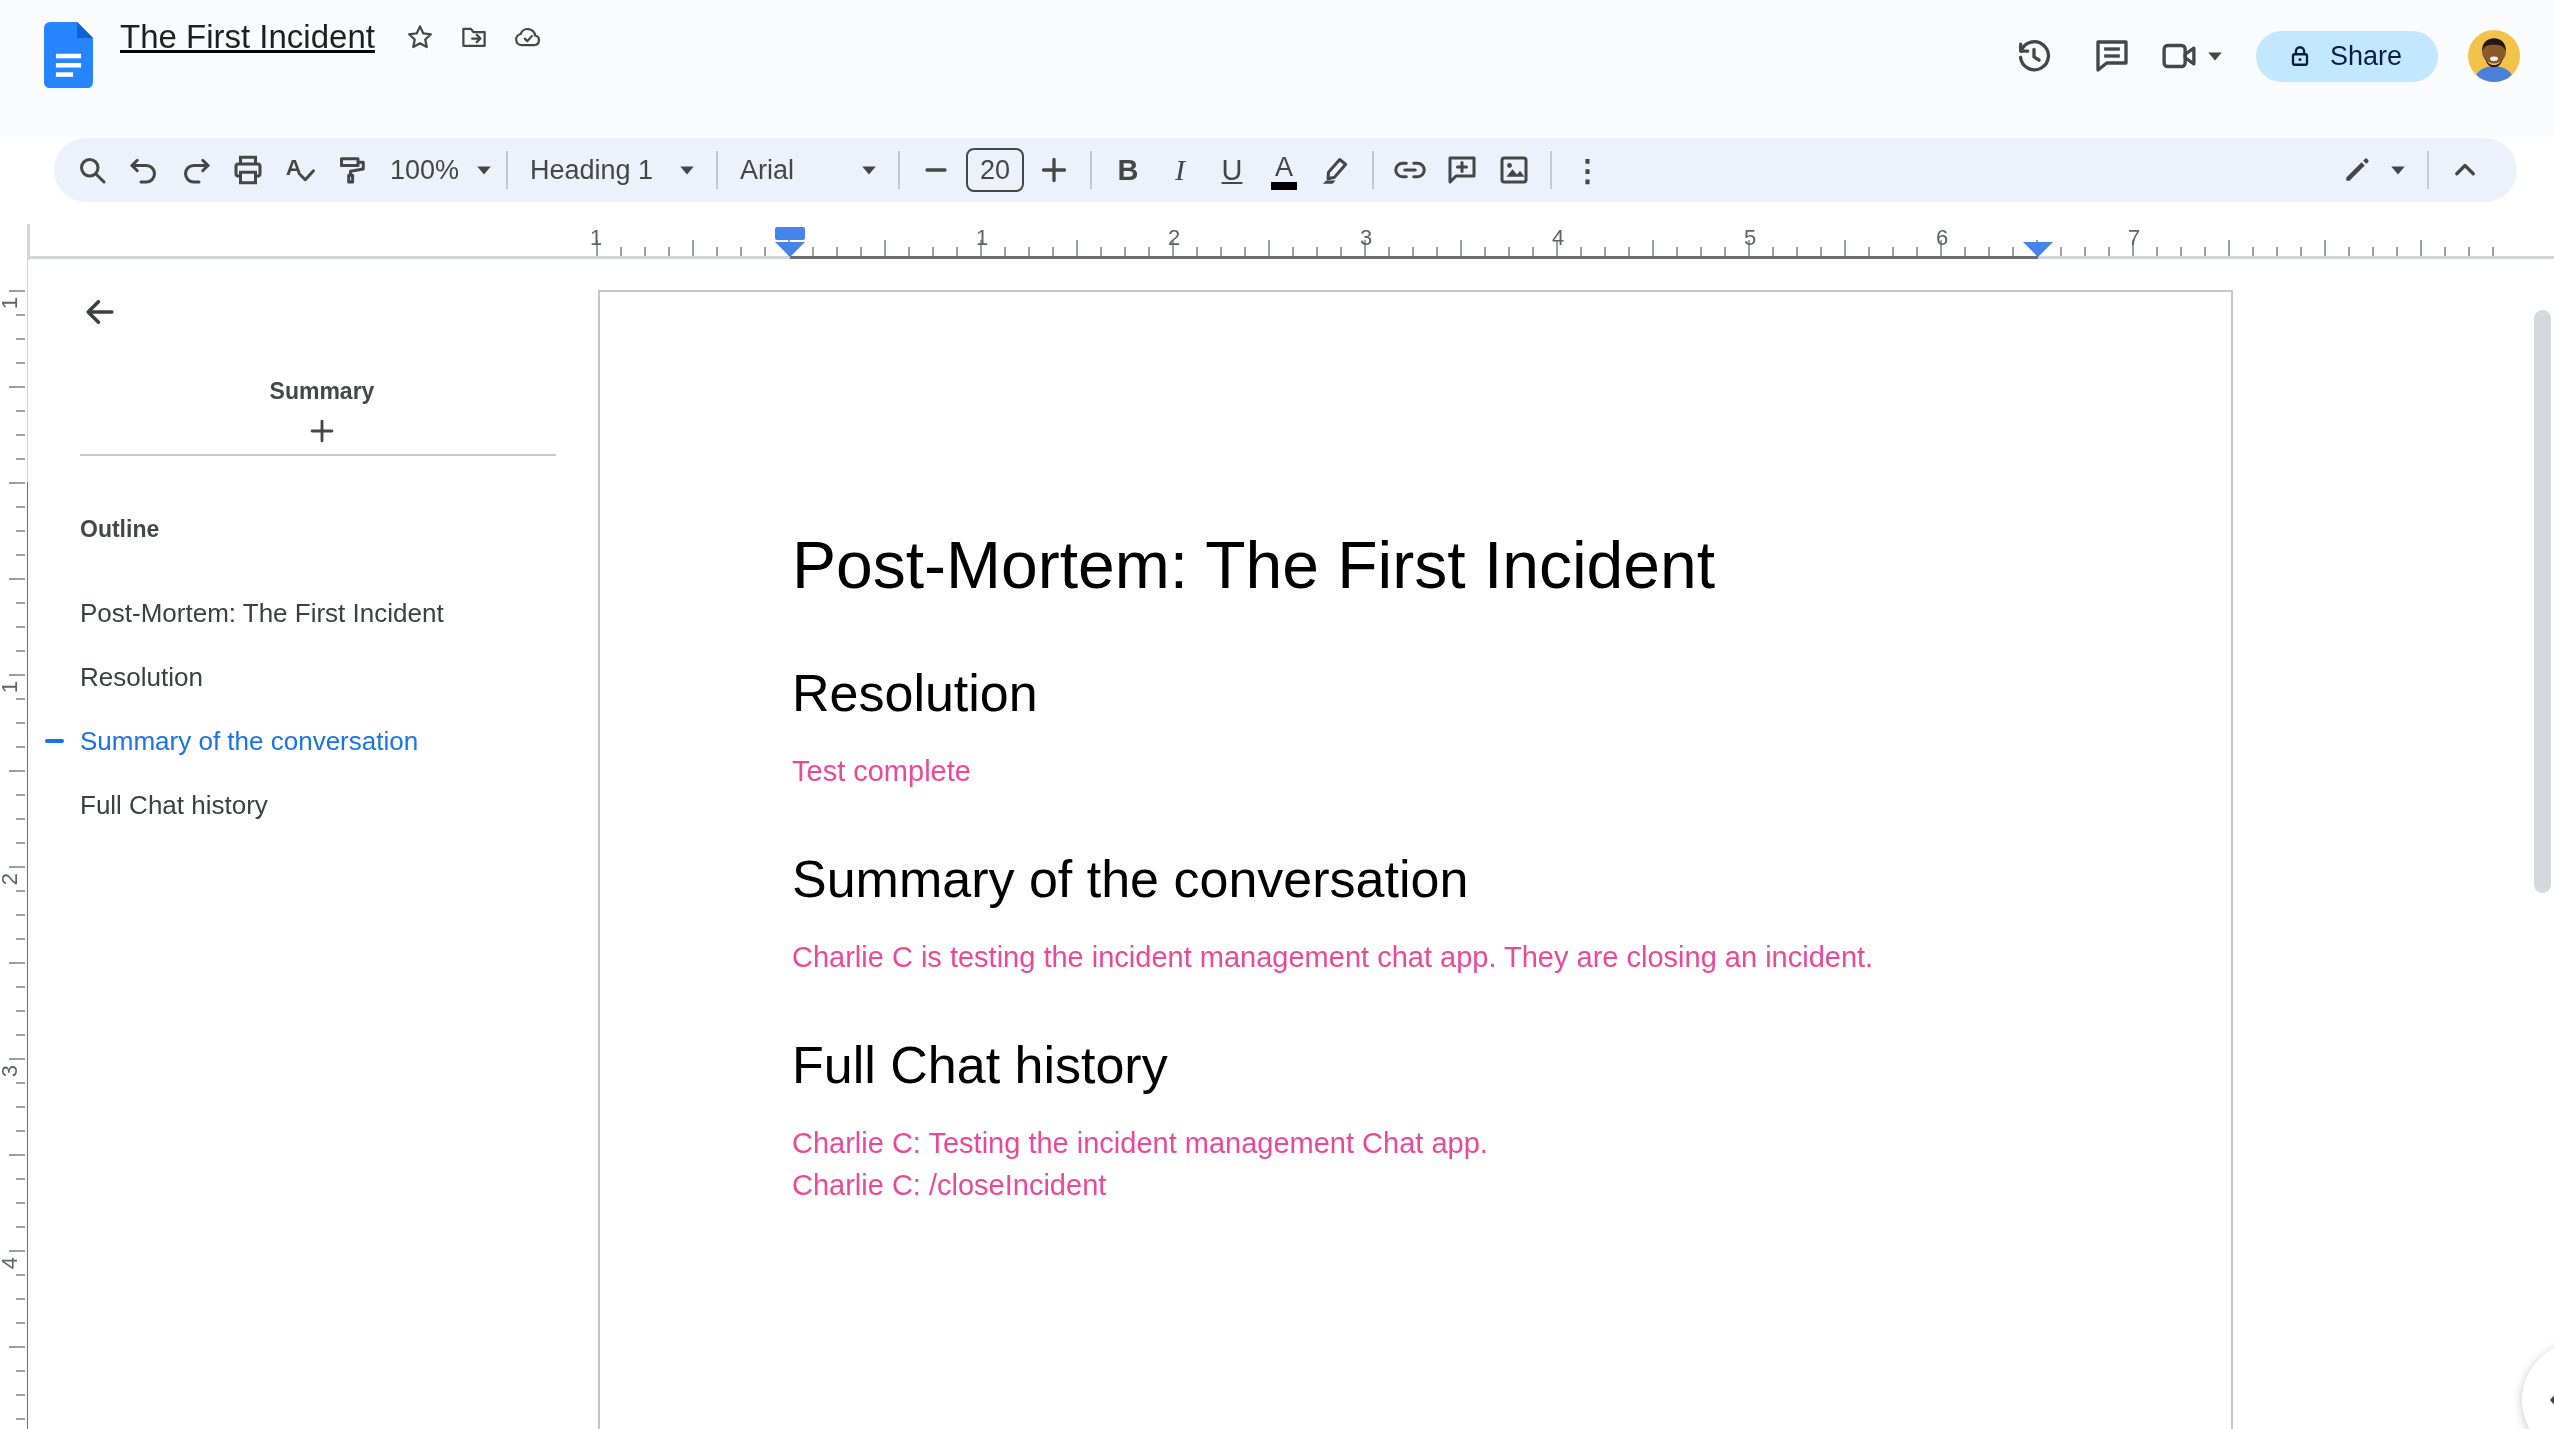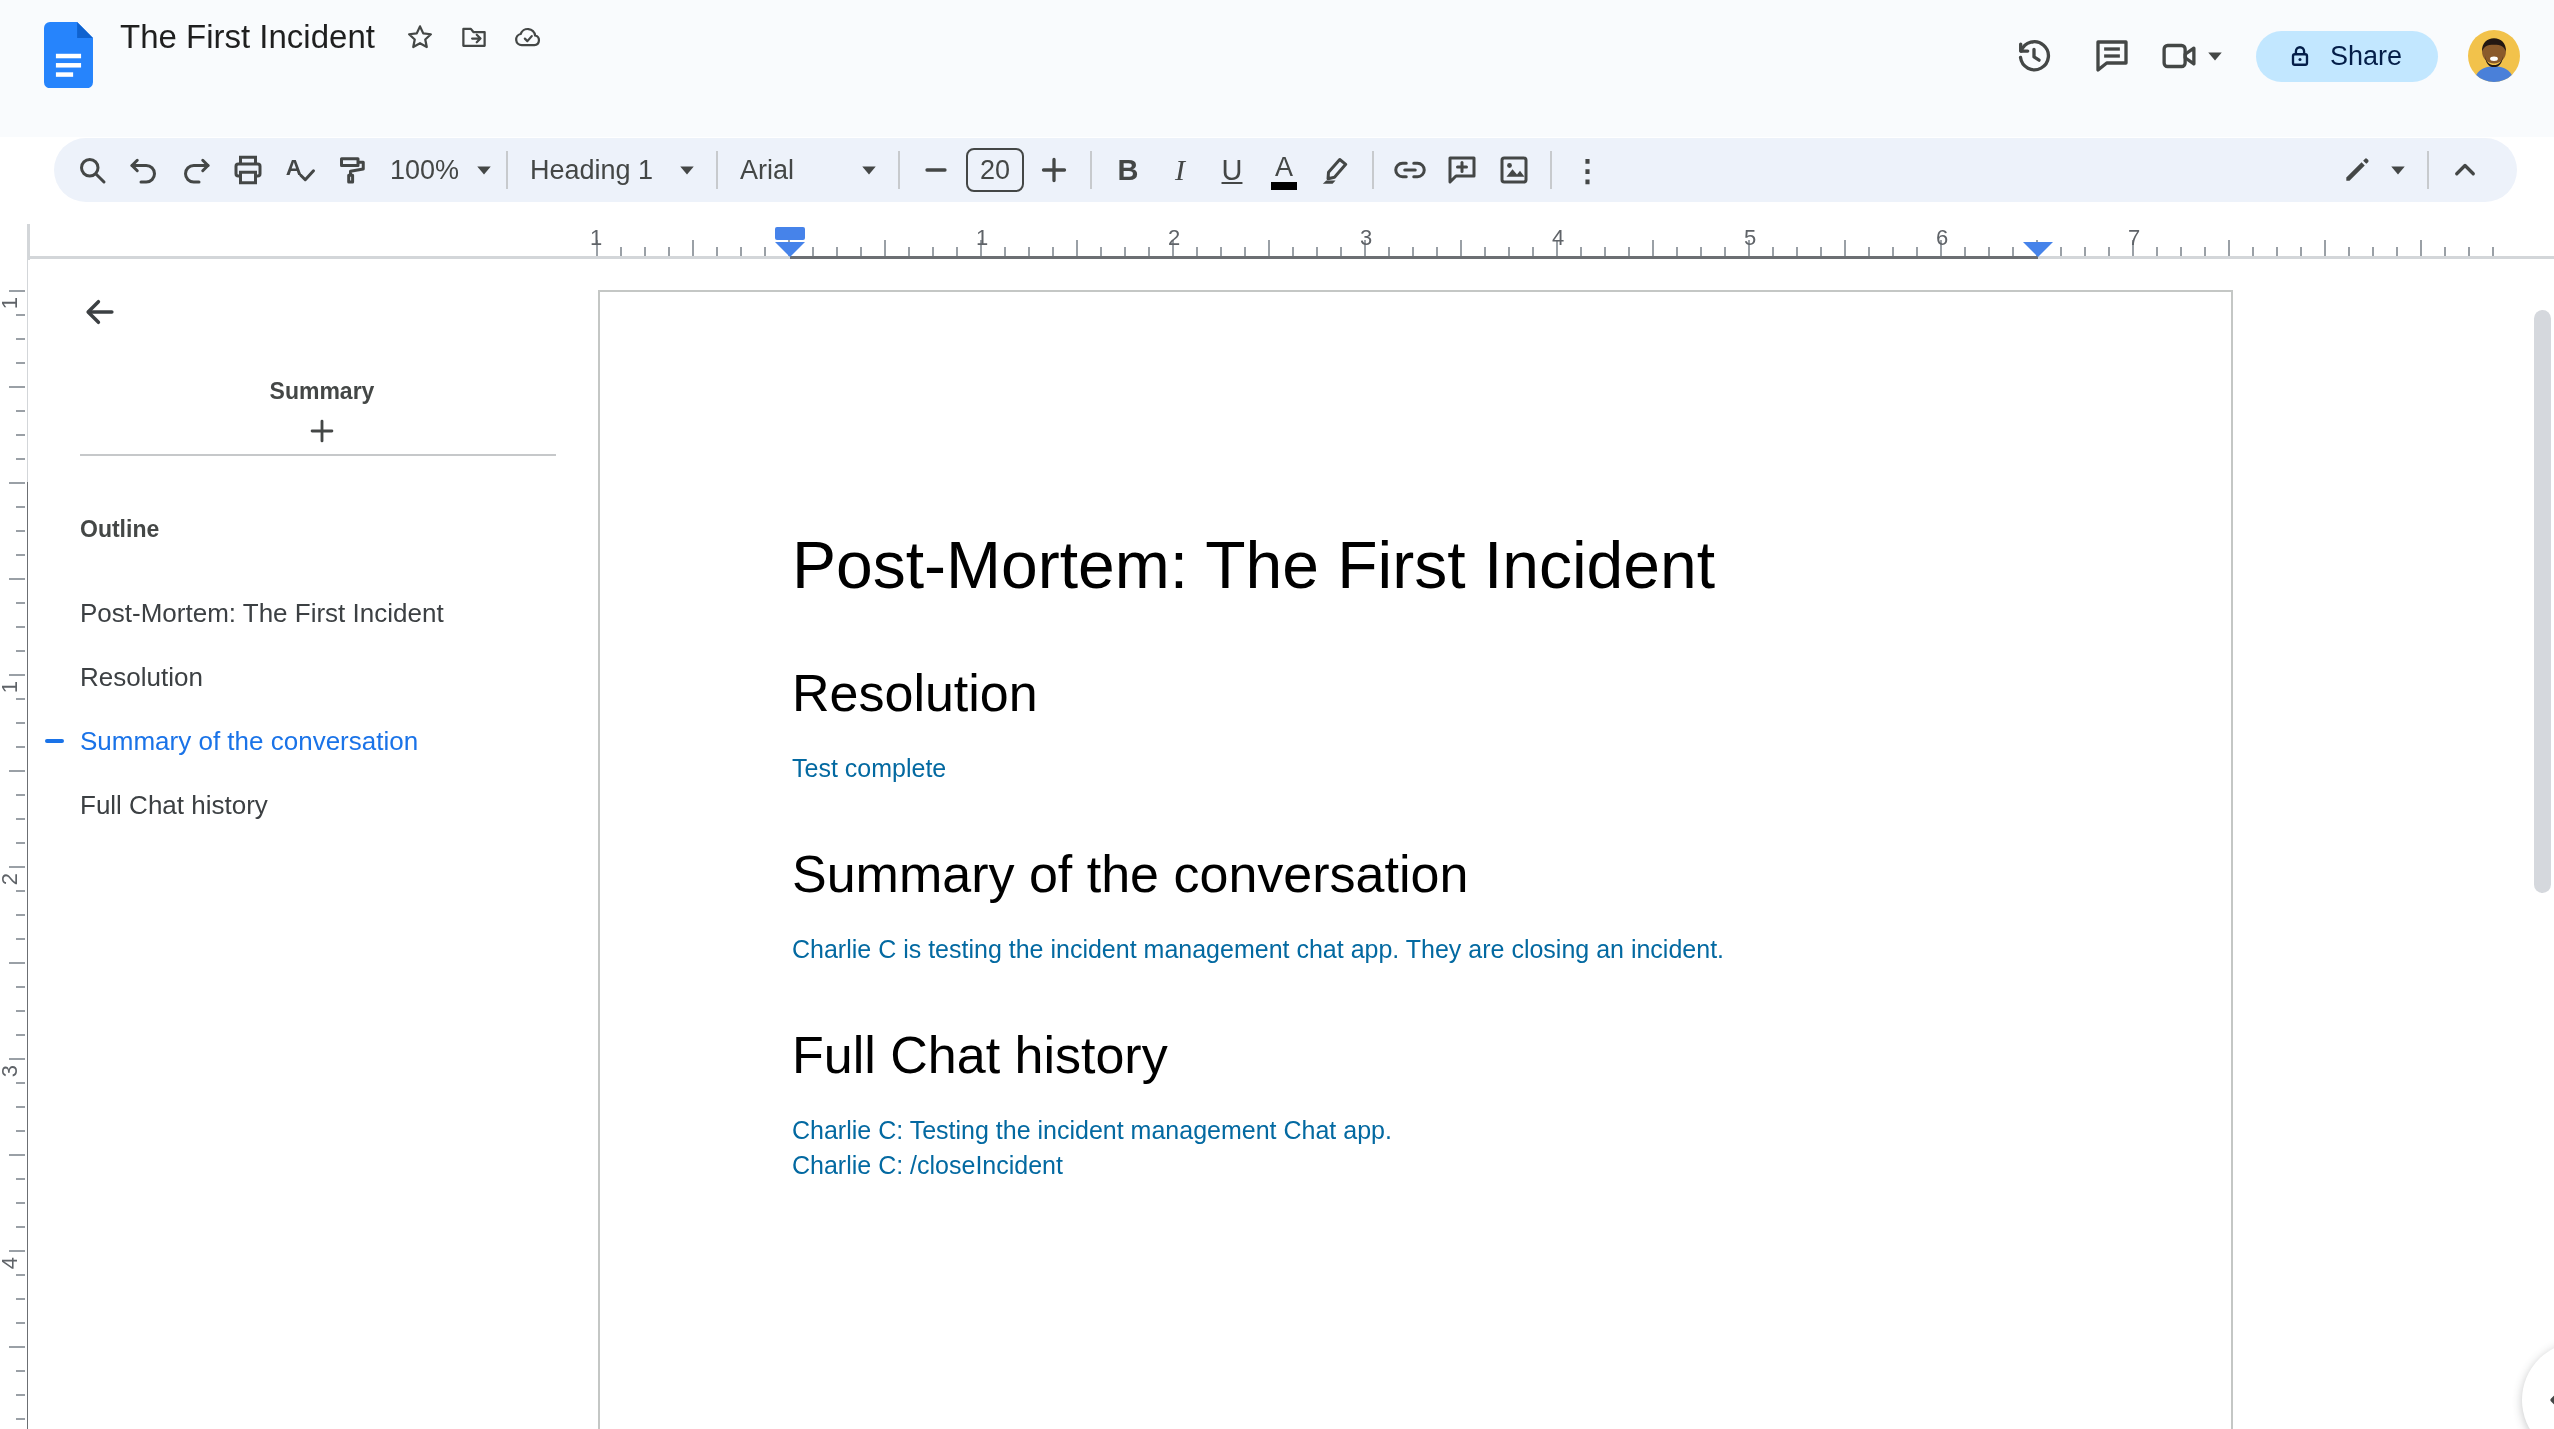--- a/index.html
+++ b/index.html
@@ -2,21 +2,21 @@
 <html><head>
 <meta charset="utf-8">
 <style>
   * { margin:0; padding:0; box-sizing:border-box; }
   html,body { width:2554px; height:1429px; overflow:hidden; background:#fff;
               font-family:"Liberation Sans", sans-serif; }
 
   
   .header { position:absolute; left:0; top:0; width:2554px; height:137px; background:#f9fbfd; }
   .logo { position:absolute; left:44px; top:22px; width:49px; height:67px; cursor:pointer; }
-  .title-row { position:absolute; left:120px; top:18px; display:flex; align-items:center; }
+  .title-row { position:absolute; left:120px; top:18px; display:flex; align-items:center;text-decoration:underline; }
   .doc-title { font-size:33px; color:#1f1f1f; white-space:nowrap; }
   .title-icons { display:flex; align-items:center; gap:24px; margin-left:30px; }
   .title-icons svg { width:30px; height:30px; display:block; cursor:pointer; }
   .menubar { position:absolute; left:110px; top:70px; display:flex; }
   .menu-item { font-size:27px; color:#202124; padding:5px 14px; border:none; background:transparent;
                border-radius:8px; cursor:pointer; font-family:inherit; }
   .header-right { position:absolute; right:34px; top:24px; display:flex; align-items:center; gap:14px; }
   .hbtn { width:64px; height:64px; border-radius:50%; display:flex; align-items:center; justify-content:center;
           cursor:pointer; }
   .hbtn svg { width:42px; height:42px; }
@@ -94,21 +94,21 @@
                   font-size:26px; font-weight:500; color:#3c4043; cursor:pointer; }
   .outline-item.active { color:#1a73e8; }
   .outline-item.active::before { content:""; position:absolute; left:17px; top:50%; margin-top:-2px;
                   width:19px; height:4px; border-radius:2px; background:#1a73e8; }
 
   
   .page { position:absolute; left:598px; top:290px; width:1635px; height:1300px; background:#fff;
           border:2px solid #c4c7c5; padding:190px 192px 0 192px; cursor:text; }
   .b-h1 { font-size:66px; line-height:1.2; font-weight:400; color:#000; margin-top:44px; }
   .b-h2 { font-size:52px; line-height:1.25; font-weight:400; color:#000; margin-top:56px; }
-  .b-p  { font-size:25px; line-height:1.35; color:#0369a1; margin-top:26px; }
+  .b-p  { font-size:29px; line-height:1.35; color:#ec4899; margin-top:26px; }
   .b-p + .b-p { margin-top:2px; }
 
   
   .scroll-thumb { position:absolute; right:3px; top:310px; width:17px; height:583px; background:#d5d8dd;
                   border-radius:9px; cursor:pointer; }
   .fab { position:absolute; left:2522px; top:1342px; width:116px; height:116px; border-radius:50%;
          background:#fff; box-shadow:0 2px 10px rgba(60,64,67,.3); border:none; cursor:pointer;
          display:flex; align-items:center; padding-left:18px; }
   .fab svg { width:34px; height:34px; }
 </style>

